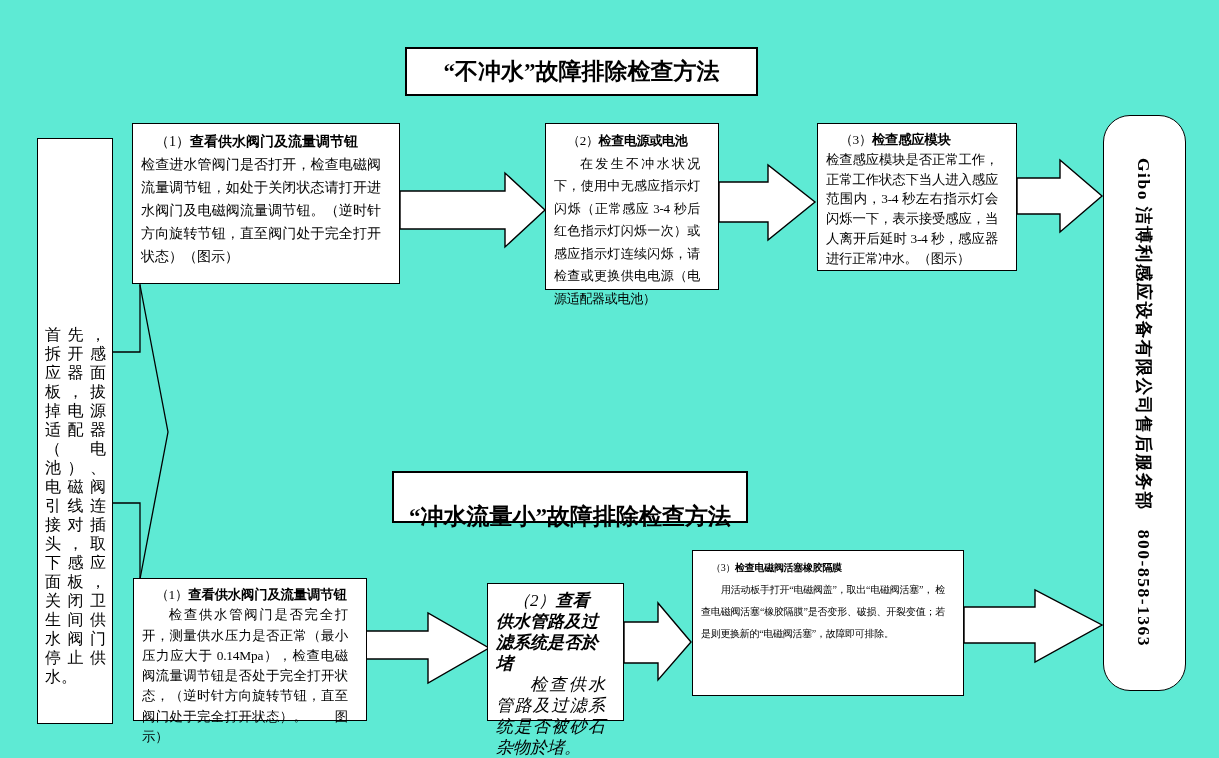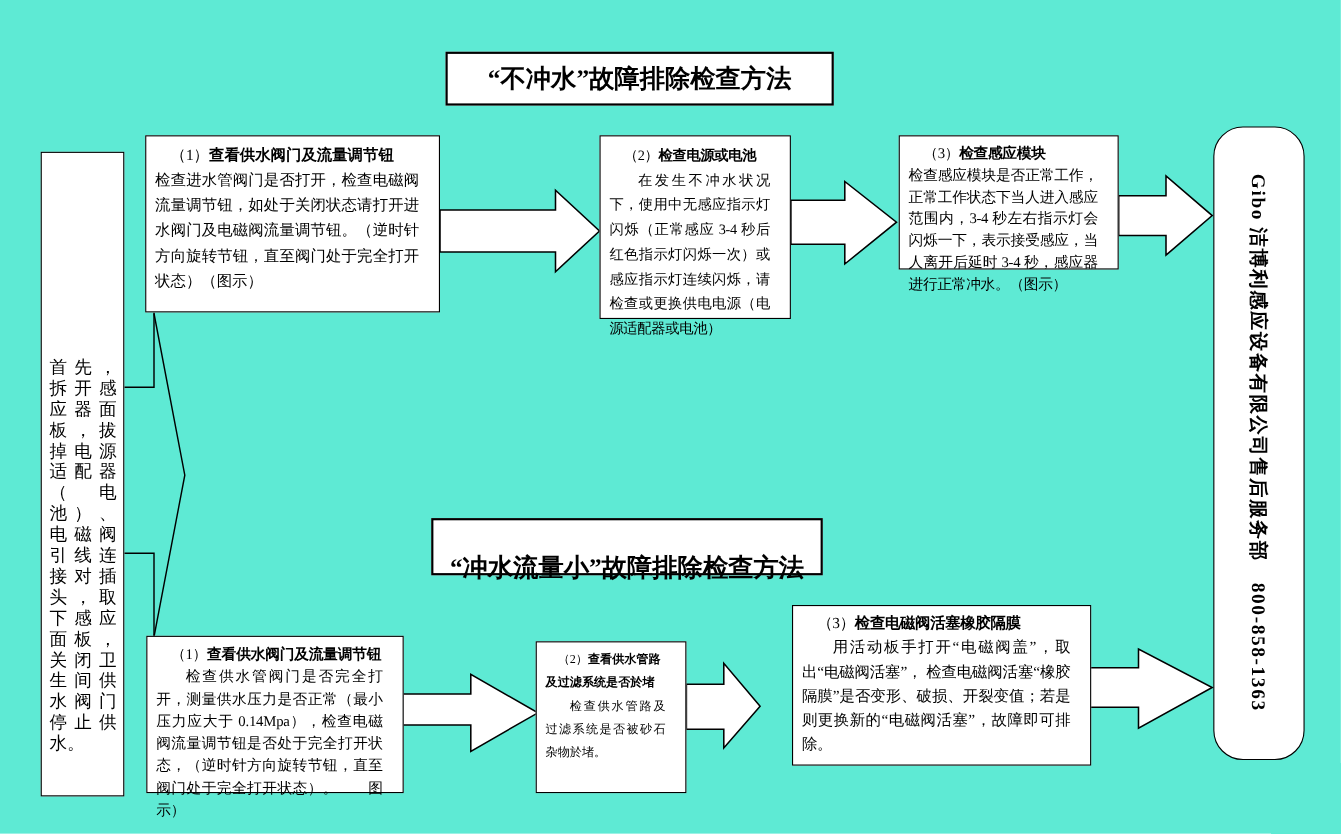--- a/index.html
+++ b/index.html
@@ -13,22 +13,22 @@
   .step{padding:6px 18px 0 8px;}
   .step-title{text-indent:1em;font-size:inherit;}
   .step-title .lbl{font-weight:normal;}
   .step-title .ttl{font-weight:bold;}
   .step-body{text-align:justify;}
   .indent2{text-indent:2em;}
   .t1{font-size:14px;line-height:23px;}
   .t2{font-size:13px;line-height:22.5px;letter-spacing:-0.3px;}
   .t3{font-size:13.4px;line-height:19.8px;letter-spacing:-0.3px;}
   .b1{font-size:13.4px;line-height:20.3px;letter-spacing:-0.2px;}
-  .b2{font-size:11px;line-height:21px;}
-  .b3{font-size:14px;line-height:22px;letter-spacing:-0.3px;margin-left:28px;}
+  .b2{font-size:17px;line-height:21px;font-style:italic;}
+  .b3{font-size:10px;line-height:22px;letter-spacing:-0.3px;}
   .intro{left:37px;top:138px;width:76px;height:586px;}
   .intro-text{padding:186px 6px 0 7px;font-size:16px;line-height:19px;text-align:justify;}
   .service{position:absolute;left:1103px;top:115px;width:83px;height:576px;border:1.5px solid #000;
            border-radius:27px;box-sizing:border-box;background:#fff;z-index:2;overflow:hidden;}
   .service-rot{position:absolute;left:0;top:0;width:573px;height:80px;transform-origin:0 0;
                transform:rotate(90deg) translateY(-80px);line-height:80px;text-align:center;
                font-weight:bold;font-size:17.5px;letter-spacing:1.5px;white-space:nowrap;}
 </style>
 </head>
 <body>
@@ -64,21 +64,21 @@
     <div class="step-body">检查进水管阀门是否打开，检查电磁阀流量调节钮，如处于关闭状态请打开进水阀门及电磁阀流量调节钮。（逆时针方向旋转节钮，直至阀门处于完全打开状态）（图示）</div>
   </div>
 
   <div class="box step t2" style="left:545px;top:123px;width:174px;height:167px;">
     <div class="step-title">
       <span class="lbl">（2）</span><span class="ttl">检查电源或电池</span>
     </div>
     <div class="step-body indent2">在发生不冲水状况下，使用中无感应指示灯闪烁（正常感应 3-4 秒后红色指示灯闪烁一次）或感应指示灯连续闪烁，请检查或更换供电电源（电源适配器或电池）</div>
   </div>
 
-  <div class="box step t3" style="left:817px;top:123px;width:200px;height:122px;">
+  <div class="box step t3" style="left:817px;top:123px;width:200px;height:148px;">
     <div class="step-title">
       <span class="lbl">（3）</span><span class="ttl">检查感应模块</span>
     </div>
     <div class="step-body">检查感应模块是否正常工作，正常工作状态下当人进入感应范围内，3-4 秒左右指示灯会闪烁一下，表示接受感应，当人离开后延时 3-4 秒，感应器进行正常冲水。（图示）</div>
   </div>
 
   <div class="titlebox" style="left:392px;top:471px;width:356px;height:52px;">
     <div class="tin" style="line-height:48px;margin-top:20px;">“冲水流量小”故障排除检查方法</div>
   </div>
 

